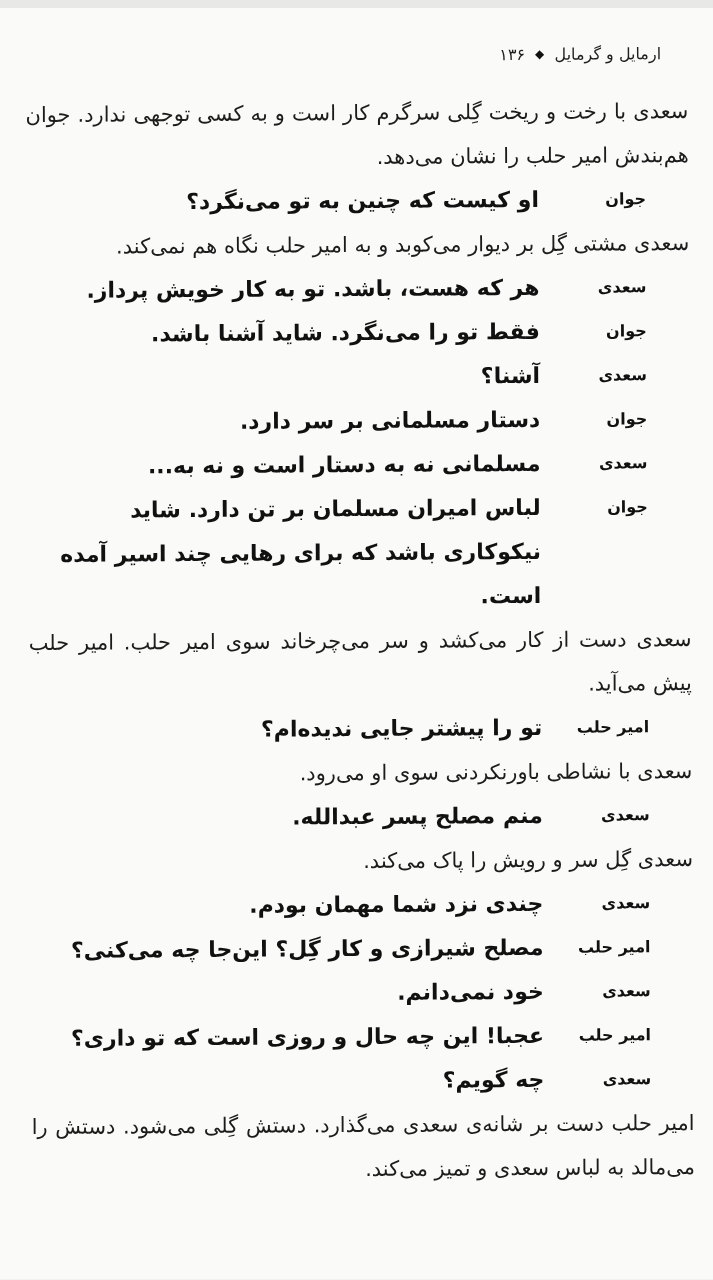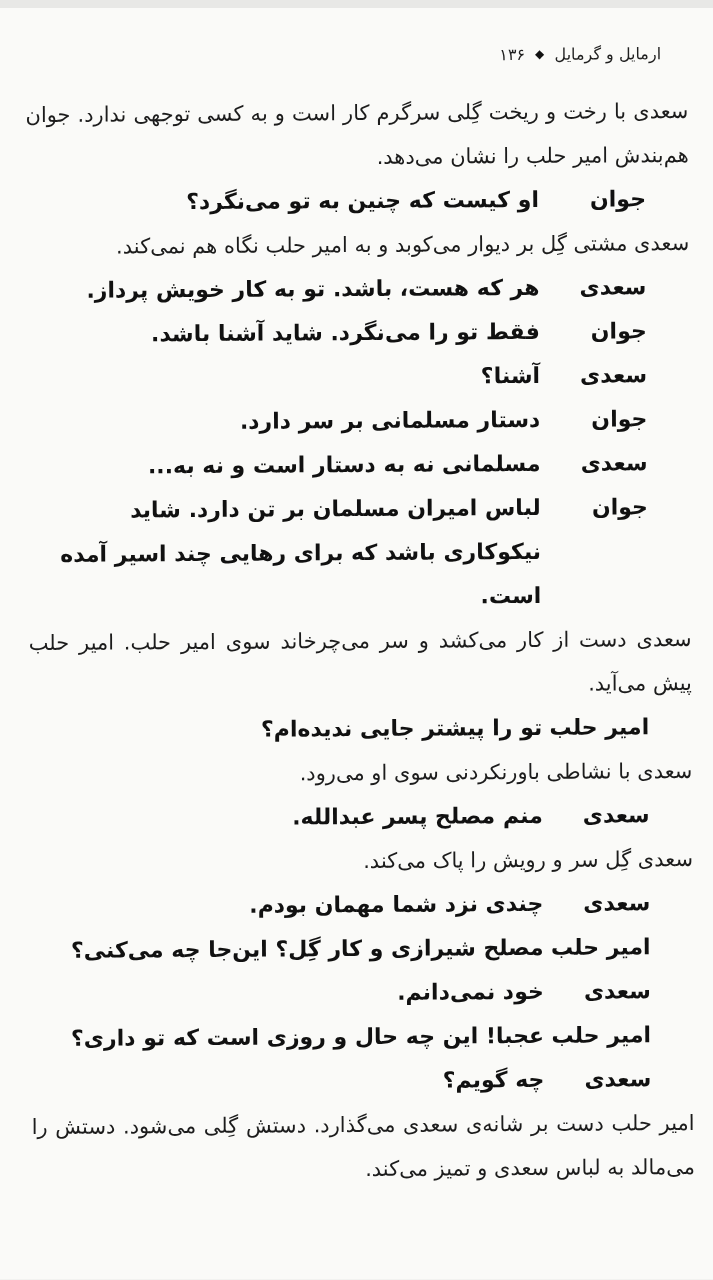--- a/index.html
+++ b/index.html
@@ -52,21 +52,21 @@
   .dialogue {
     display: flex;
     align-items: flex-start;
     font-weight: 700;
     color: #111;
   }
   .speaker {
     flex: 0 0 150px;
     box-sizing: border-box;
     padding-right: 43px;
-    font-size: 22px;
+    font-size: 16px;
     line-height: 44px;
     white-space: nowrap;
   }
   .line {
     flex: 1;
     font-size: 22px;
     line-height: 44px;
     text-align: right;
   }
   .bottom-edge {

